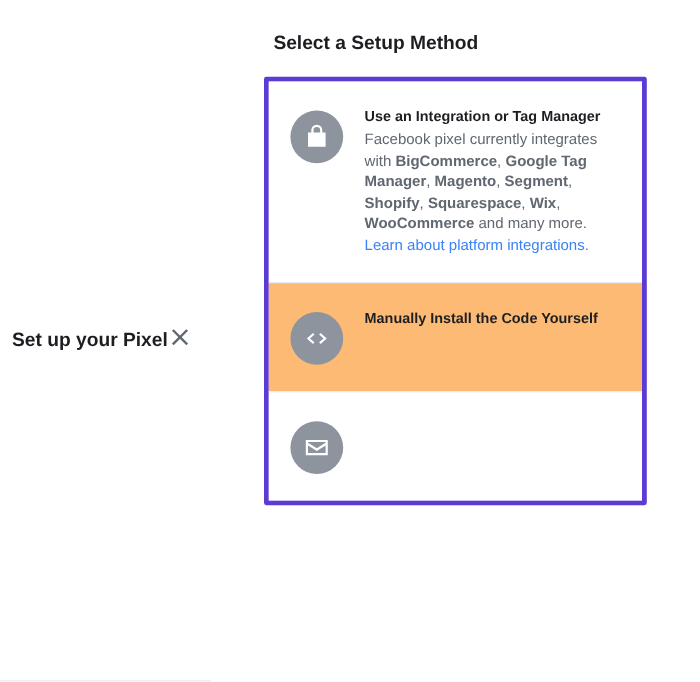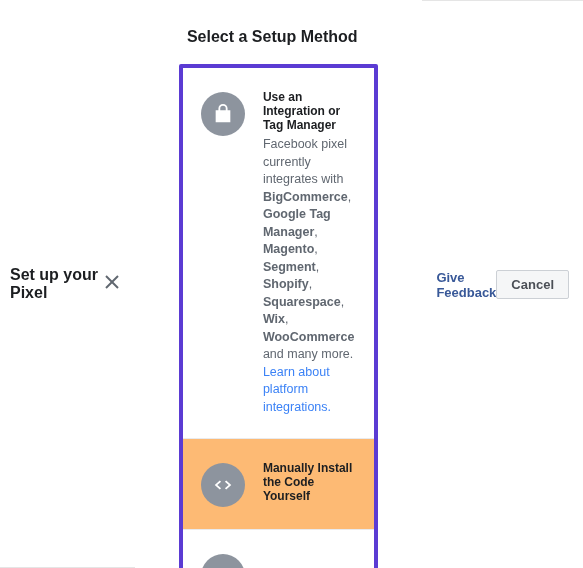--- a/index.html
+++ b/index.html
@@ -78,18 +78,14 @@
         <div class="icon-wrap">
           <svg viewBox="0 0 24 24">
               <path d="M2 5h20v14H2V5zm2 2v.5l8 5 8-5V7H4zm16 3l-8 5-8-5v7h16v-7z"></path>
             </svg>
         </div>
       </div>
 
     </div>
   </div>
 
-  <div class="footer">
-    <span class="feedback">Give Feedback</span>
-    <button class="cancel-btn">Cancel</button>
-  </div>
 
 </div>
 
 </body></html>

